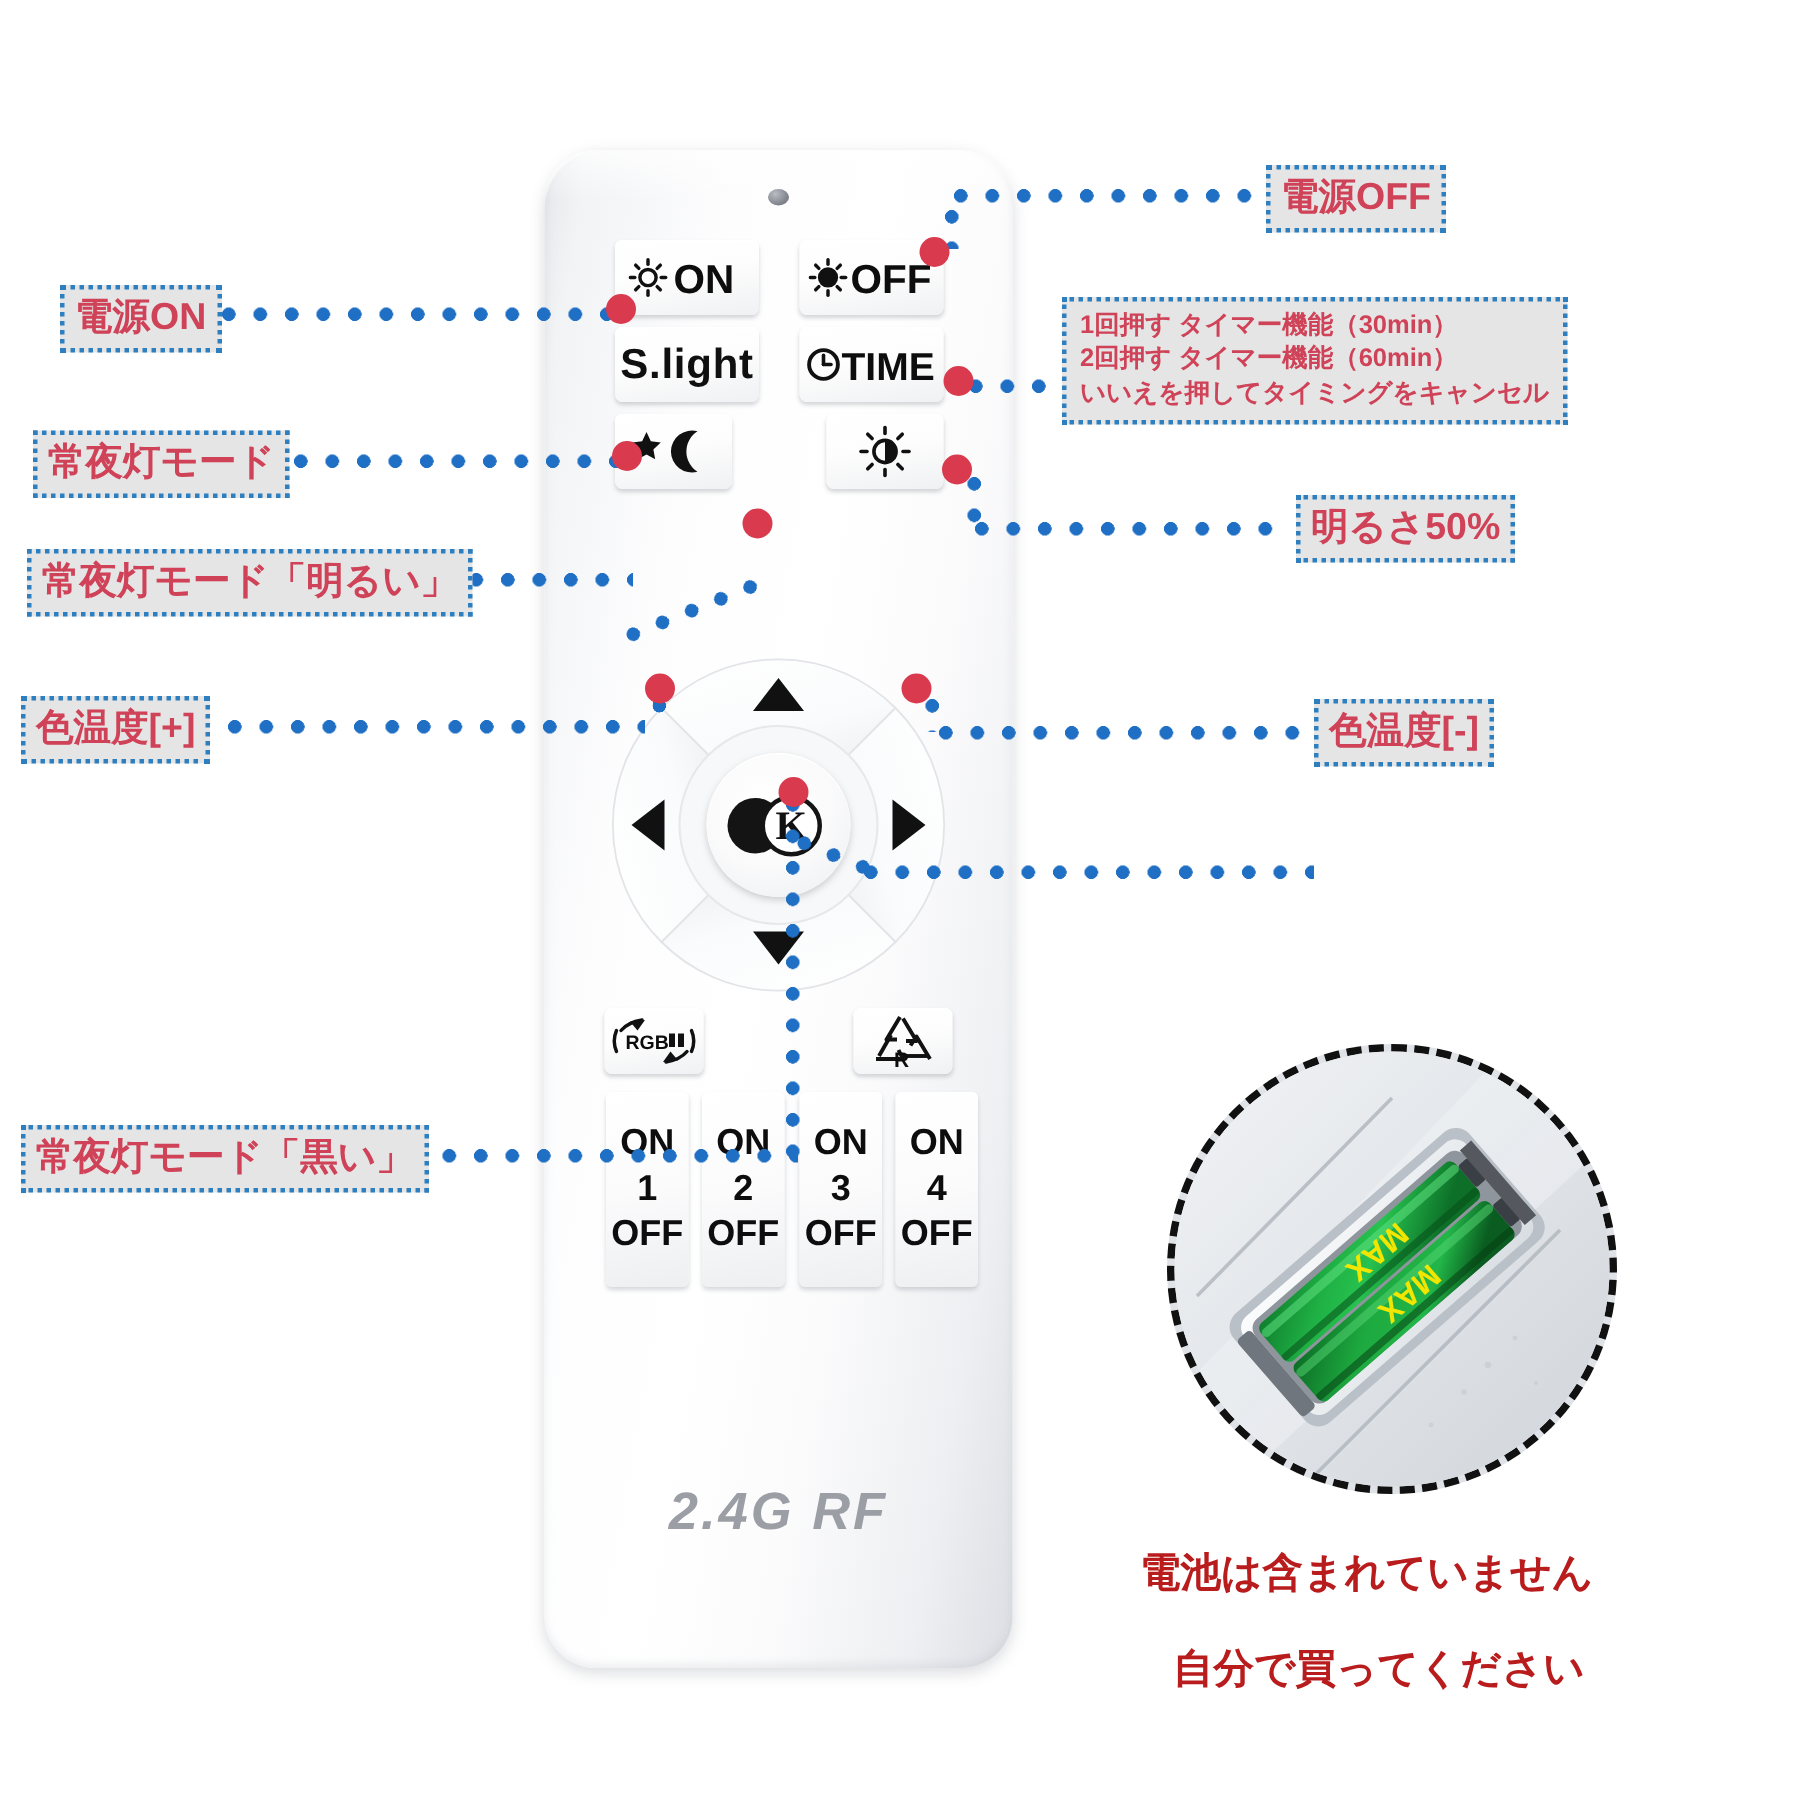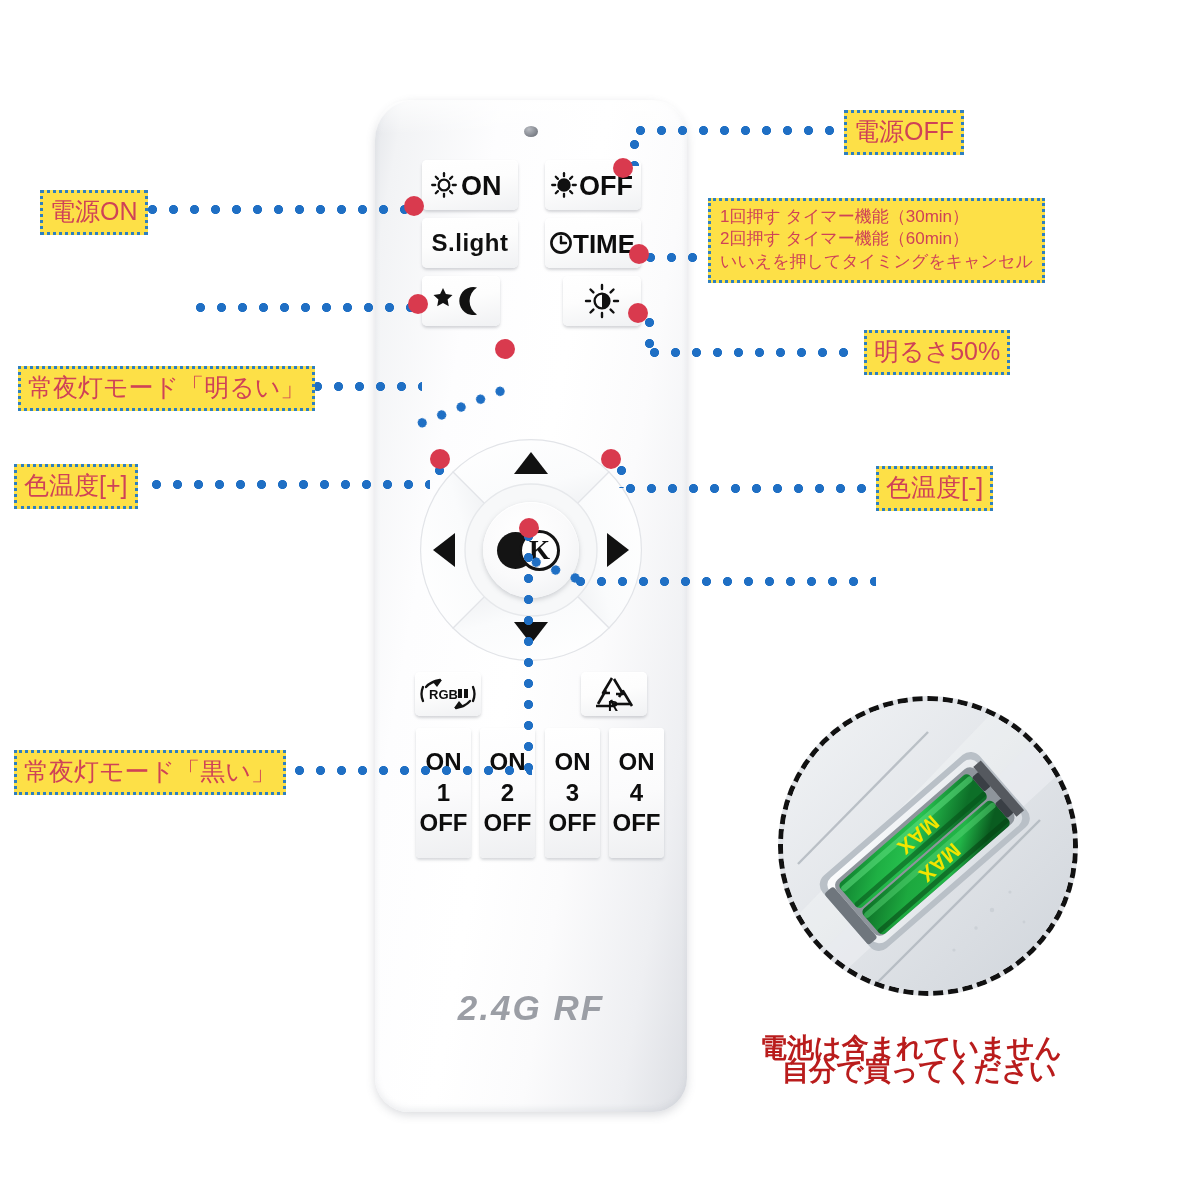--- a/index.html
+++ b/index.html
@@ -32,36 +32,36 @@
   .reddot {
     position:absolute; width:20px; height:20px; border-radius:50%;
     background:#d93a4e; z-index:7;
   }
 
   
   .lbl {
     position:absolute;
     border:3px dotted #2e7fbf;
     color:#cf4257;
-    font-weight:normal;
+    font-weight:bold;
     padding:2px 7px 4px 7px;
-    background:#fde047;
+    background:#e5e5e5;
     line-height:1.32;
     white-space:nowrap;
     z-index:9;
     font-size:25px;
     letter-spacing:0px;
   }
   .lbl.multi { white-space:normal; font-size:17px; padding:5px 9px 7px 9px; }
   .lbl.multi div { white-space:nowrap; }
 
   
   #remote {
     position:absolute;
-    left:375px; top:100px; width:312px; height:1012px;
+    left:363px; top:100px; width:312px; height:1012px;
     border-radius:40px 40px 34px 34px;
     background:
       linear-gradient(100deg,#e4e6ea 0%, #f2f3f5 6%, #fdfdfe 26%, #ffffff 48%, #fbfbfc 66%, #eeeff2 86%, #dcdee3 100%);
     box-shadow: 0 3px 10px rgba(90,95,110,.22), inset 0 -3px 6px rgba(150,155,165,.16);
     z-index:3;
   }
   #remote:after{
     content:""; position:absolute; left:0; top:0; right:0; height:34px;
     border-radius:40px 40px 0 0;
     background:linear-gradient(180deg, rgba(255,255,255,.75), rgba(255,255,255,0));
@@ -76,21 +76,21 @@
   
   .key {
     position:absolute;
     background:linear-gradient(170deg,#ffffff 0%,#fdfdfd 45%,#f0f1f3 100%);
     border-radius:5px;
     box-shadow:0 2px 3px rgba(120,125,135,.32), inset 0 1px 0 #fff;
     display:flex; align-items:center; justify-content:center;
     color:#101010; font-weight:bold;
     z-index:4;
   }
-  .key.lbltxt { font-size:24px; letter-spacing:.5px; }
+  .key.lbltxt { font-size:28px; letter-spacing:.5px; }
   .chkey {
     position:absolute;
     background:linear-gradient(170deg,#ffffff 0%,#fbfbfc 50%,#eeeff1 100%);
     border-radius:4px;
     box-shadow:0 2px 3px rgba(120,125,135,.30), inset 0 1px 0 #fff;
     display:flex; flex-direction:column; align-items:center; justify-content:center;
     font-weight:bold; color:#0d0d0d; font-size:24px; line-height:1.28;
     z-index:4;
   }
   .chkey span { display:block; }
@@ -349,20 +349,21 @@
   <div class="reddot" style="left:628px; top:303px;"></div>
 
   <div class="dotline" style="left:626px; top:484px; width:250px;"></div>
   <div class="dotline v" style="left:617px; top:466px; height:22px;"></div>
   <div class="reddot" style="left:601px; top:449px;"></div>
 
   <div class="dotline" style="left:576px; top:577px; width:300px;"></div>
   <div class="dotline" style="left:532px; top:556px; width:58px; transform:rotate(22deg); transform-origin:left center;"></div>
 
   <div class="lbl" style="left:40px; top:190px;">電源ON</div>
+  <div class="lbl" style="left:22px; top:287px;">常夜灯モード</div>
   <div class="lbl" style="left:18px; top:366px;">常夜灯モード「明るい」</div>
   <div class="lbl" style="left:14px; top:464px;text-align:center;">色温度[+]</div>
   <div class="lbl" style="left:14px; top:750px;">常夜灯モード「黒い」</div>
 
   <div class="lbl" style="left:844px; top:110px;">電源OFF</div>
 
   <div class="lbl multi" style="left:708px; top:198px;">
     <div>1回押す タイマー機能（30min）</div>
     <div>2回押す タイマー機能（60min）</div>
     <div>いいえを押してタイミングをキャンセル</div>
@@ -433,15 +434,15 @@
         <circle cx="214" cy="214" r="2.2"></circle>
           <circle cx="232" cy="196" r="1.6"></circle>
         <circle cx="198" cy="232" r="1.8"></circle>
           <circle cx="246" cy="226" r="1.4"></circle>
         <circle cx="176" cy="254" r="1.6"></circle>
       </g>
     </svg>
   </div>
 
   <div class="bnote" style="left:760px; top:1030px;">電池は含まれていません</div>
-  <div class="bnote" style="left:782px; top:1053px;">自分で買ってください</div>
+  <div class="bnote" style="left:782px; top:1094px;">自分で買ってください</div>
 
 </div>
 
 </body></html>

